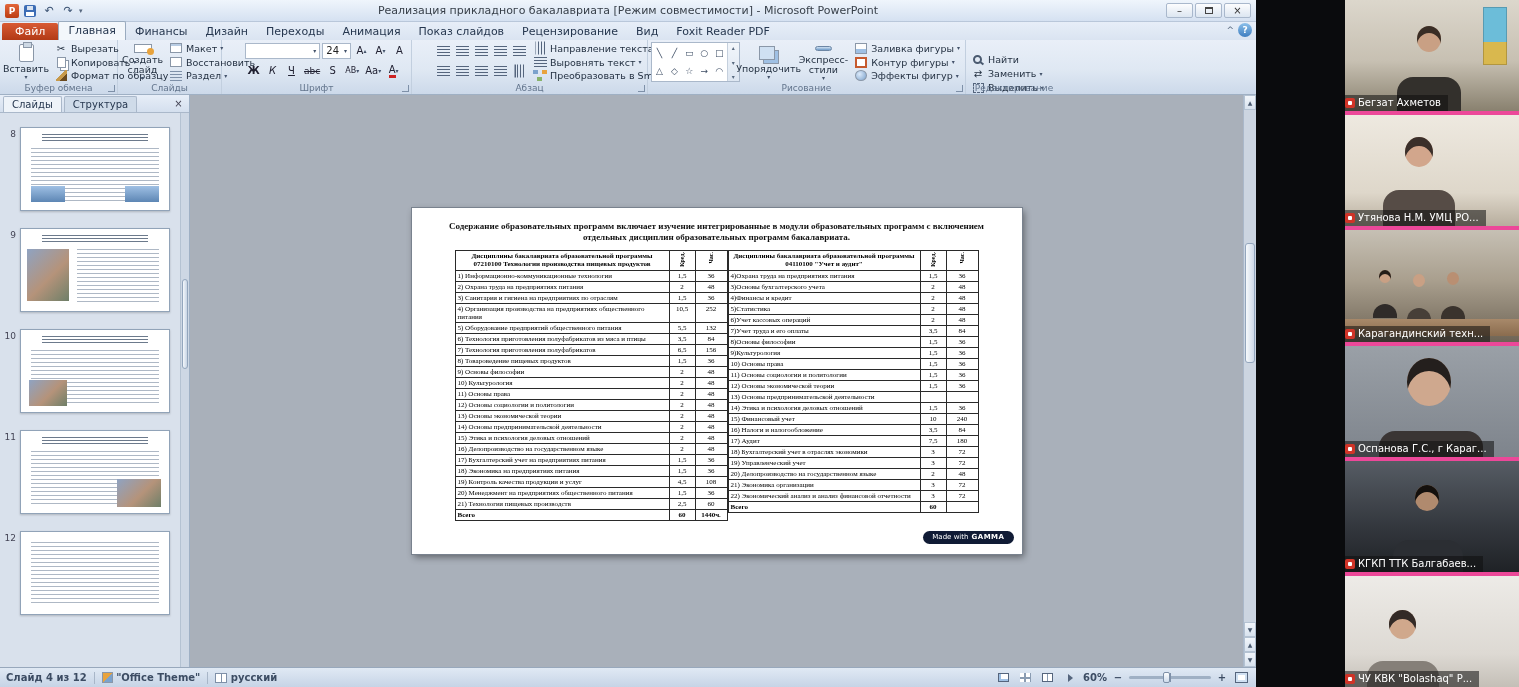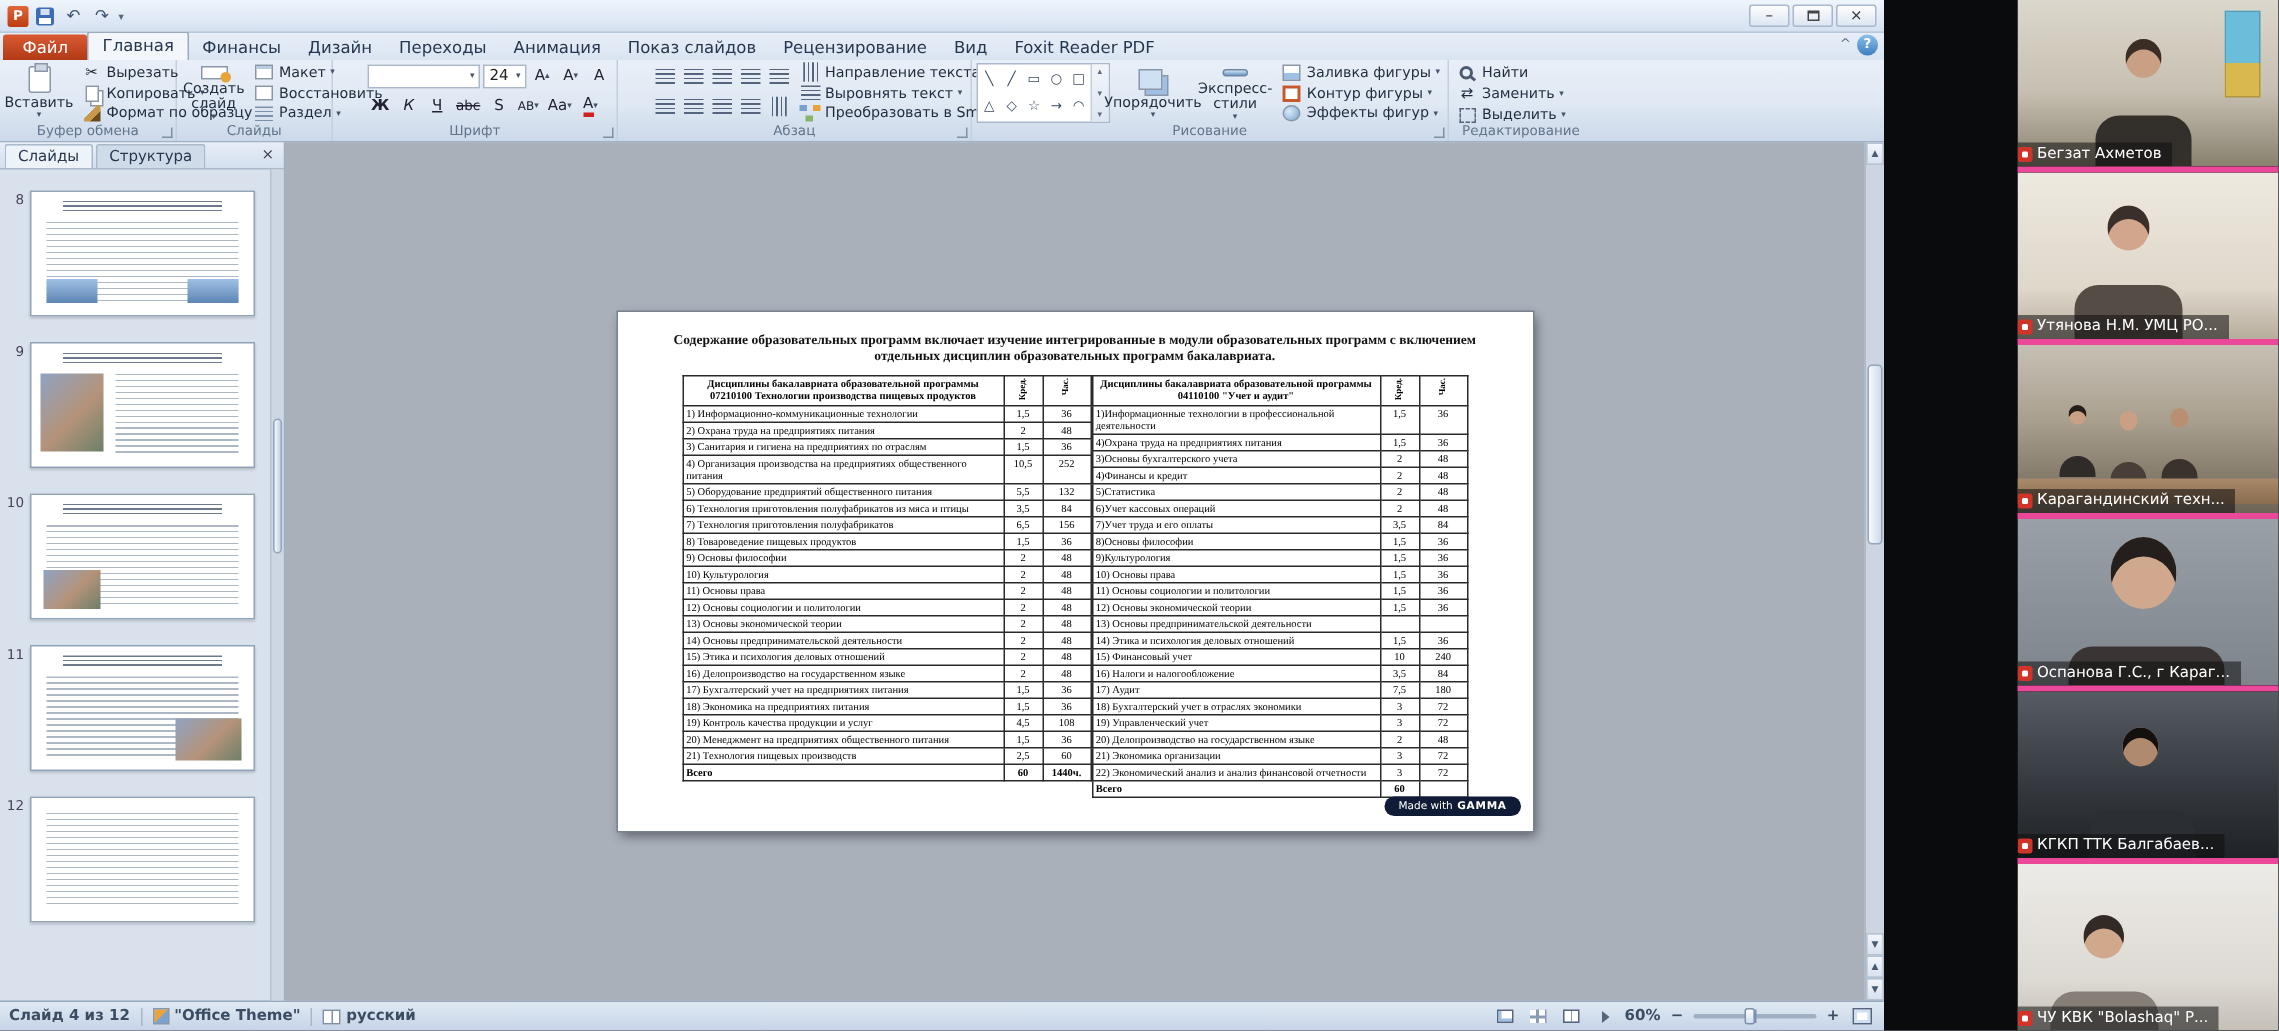--- a/index.html
+++ b/index.html
@@ -203,20 +203,21 @@
     <div class="titlebar">
       <div class="qat">
         <span class="app-ic">P</span>
         <span class="qat-btn">
             <i class="i-save"></i>
           </span>
         <span class="qat-btn">↶</span>
         <span class="qat-btn">↷</span>
         <span class="qat-caret">▾</span>
       </div>
+      <div class="title-text">Реализация прикладного бакалавриата [Режим совместимости] - Microsoft PowerPoint</div>
       <div class="win-controls">
         <span class="win-btn">–</span>
         <span class="win-btn">
             <i class="i-max"></i>
           </span>
         <span class="win-btn">×</span>
       </div>
     </div>
 
     <div class="tabrow">
@@ -471,21 +472,21 @@
                 </span>
               <span>Эффекты фигур</span>
               <span class="caret">▾</span>
             </div>
           </div>
         </div>
         <div class="rg-label"><span>Рисование</span></div>
         <span class="launcher"></span>
       </div>
 
-      <div class="rgroup" style="width:96px; border-right:0;">
+      <div class="rgroup" style="width:96px; border-right:0;margin-top:11px;">
         <div class="vcol">
           <div class="sbtn">
             <span class="ic">
                 <i class="i-find"></i>
               </span>
             <span>Найти</span>
           </div>
           <div class="sbtn">
             <span class="ic">⇄</span>
             <span>Заменить</span>
@@ -709,25 +710,20 @@
                 </colgroup>
               <thead>
                 <tr>
                   <td class="h-name">Дисциплины бакалавриата образовательной программы 04110100 "Учет и аудит"</td>
                   <td class="h-rot"><span>Кред.</span></td>
                   <td class="h-rot"><span>Час.</span></td>
                 </tr>
               </thead>
               <tbody>
 
-              <tr class="t-row">
-                    <td>1)Информационные технологии в профессиональной деятельности</td>
-                    <td class="num">1,5</td>
-                    <td class="num">36</td>
-                  </tr>
                   <tr class="t-row">
                     <td>4)Охрана труда на предприятиях питания</td>
                     <td class="num">1,5</td>
                     <td class="num">36</td>
                   </tr>
                   <tr class="t-row">
                     <td>3)Основы бухгалтерского учета</td>
                     <td class="num">2</td>
                     <td class="num">48</td>
                   </tr>

